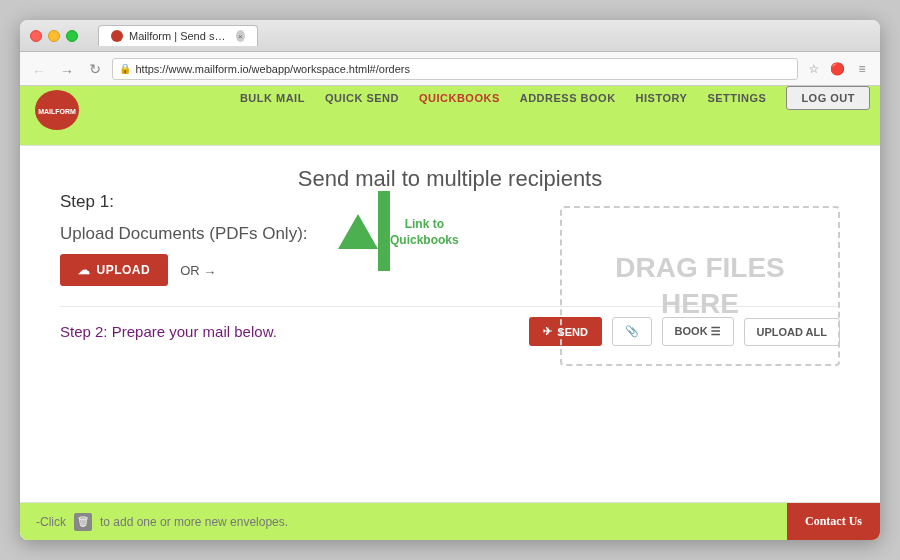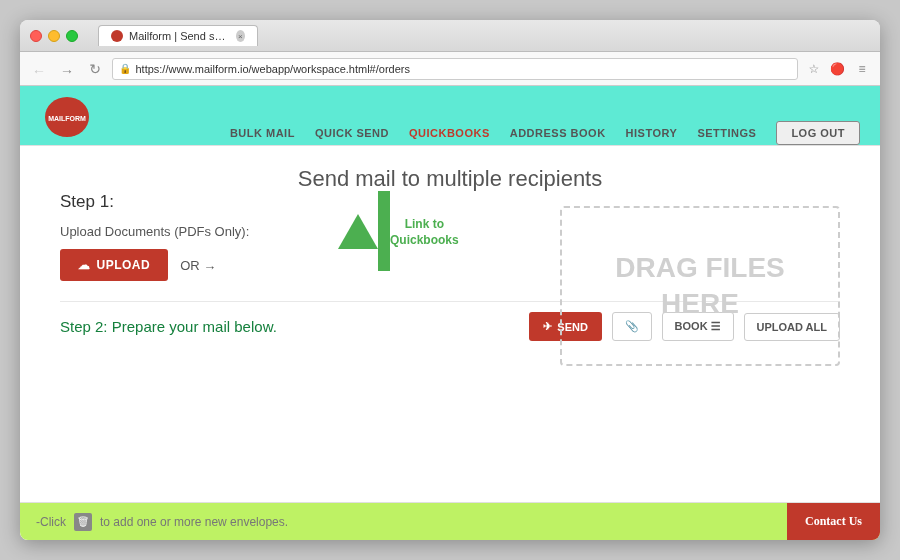--- a/index.html
+++ b/index.html
@@ -148,25 +148,25 @@
       background: #fff;
       flex: 1;
       overflow: hidden;
       display: flex;
       flex-direction: column;
     }
 
     
     .app-header {
       height: 60px;
-      background: #5eead4;
+      background: #bef264;
       border-bottom: 1px solid #e0e0e0;
       display: flex;
-      align-items: flex-end;
-      padding: 0 20px;
+      align-items: flex-start;
+      padding: 0 10px;
       flex-shrink: 0;
     }
 
     .logo-container {
       display: flex;
       align-items: center;
       margin-right: auto;
     }
 
     .nav-items {
@@ -213,21 +213,21 @@
     .step-section {
       margin-bottom: 20px;
     }
     .step-heading {
       font-size: 17px;
       font-weight: 400;
       color: #333;
       margin-bottom: 12px;
     }
     .step-label {
-      font-size: 13px;
+      font-size: 17px;
       color: #555;
       margin-bottom: 10px;
     }
 
     .upload-row {
       display: flex;
       align-items: center;
       gap: 12px;
     }
     .upload-btn {
@@ -306,21 +306,21 @@
       display: flex;
       align-items: center;
       padding: 10px 0;
       border-top: 1px solid #e8e8e8;
       gap: 10px;
       margin-top: 10px;
     }
     .step2-label {
       font-size: 15px;
       font-weight: 700;
-      color: #15803d;
+      color: #701a75;
       flex: 1;
     }
     .step2-label span {
       font-weight: 400;
     }
 
     .send-btn {
       background: #c0392b;
       color: #fff;
       border: none;

